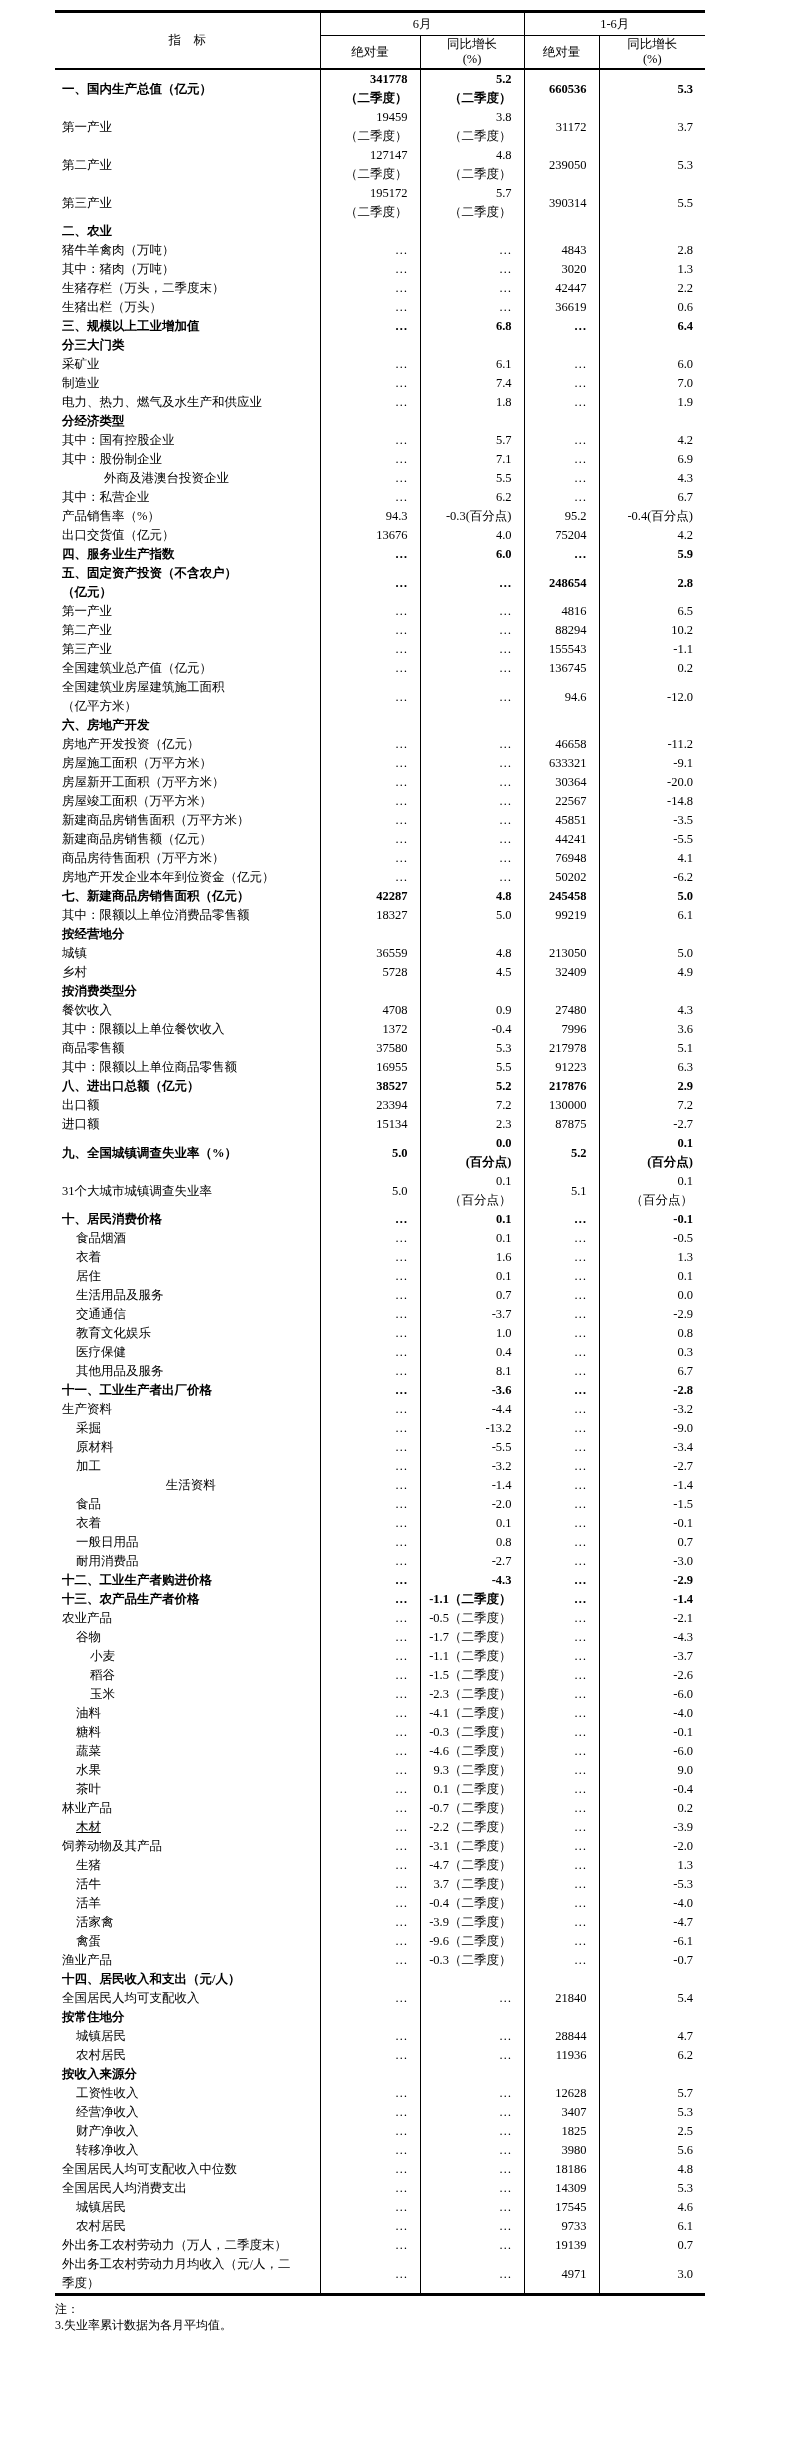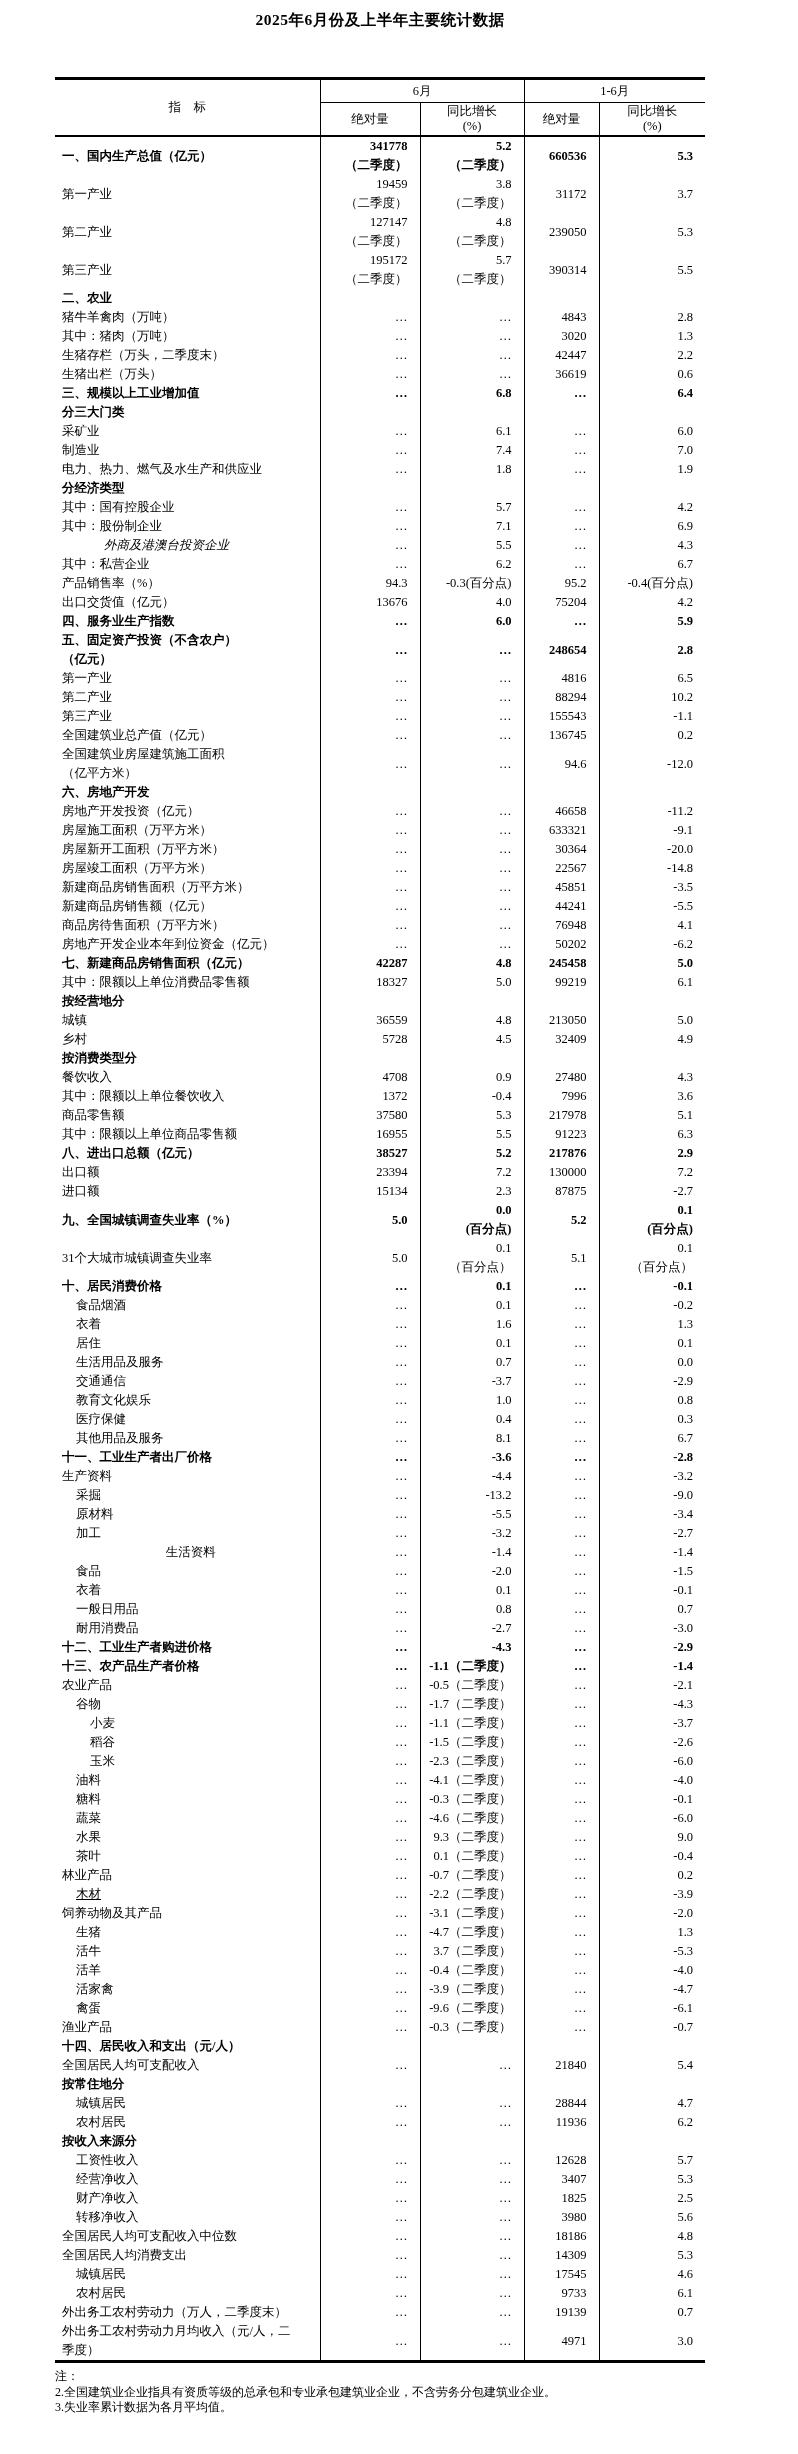--- a/index.html
+++ b/index.html
@@ -18,21 +18,20 @@
   td.lab{text-align:left;}
   td.num{text-align:right;padding-right:12px;}
   tr.bold td{font-weight:bold;}
   .notes{margin-top:6px;width:650px;font-size:12px;line-height:15.5px;}
   .notes .note-line{margin:0;}
 </style>
 </head>
 <body>
 
 <div class="wrap">
-  <div class="title">2025年6月份及上半年主要统计数据</div>
 
   <table class="stats">
     <colgroup>
       <col style="width:265px">
         <col style="width:100px">
         <col style="width:104px">
         <col style="width:75px">
         <col style="width:106px">
     </colgroup>
     <thead>
@@ -172,21 +171,21 @@
           <td class="num">4.2</td>
         </tr>
         <tr>
           <td class="lab bR" style="padding-left: 7px;">其中：股份制企业</td>
           <td class="num bR">…</td>
           <td class="num bR">7.1</td>
           <td class="num bR">…</td>
           <td class="num">6.9</td>
         </tr>
         <tr>
-          <td class="lab bR" style="padding-left: 49px; font-style: italic;">外商及港澳台投资企业</td>
+          <td class="lab bR" style="padding-left: 49px;">外商及港澳台投资企业</td>
           <td class="num bR">…</td>
           <td class="num bR">5.5</td>
           <td class="num bR">…</td>
           <td class="num">4.3</td>
         </tr>
         <tr>
           <td class="lab bR" style="padding-left: 7px;">其中：私营企业</td>
           <td class="num bR">…</td>
           <td class="num bR">6.2</td>
           <td class="num bR">…</td>
@@ -434,21 +433,21 @@
           <td class="num bR">…</td>
           <td class="num bR">0.1</td>
           <td class="num bR">…</td>
           <td class="num">-0.1</td>
         </tr>
         <tr>
           <td class="lab bR" style="padding-left: 21px;">食品烟酒</td>
           <td class="num bR">…</td>
           <td class="num bR">0.1</td>
           <td class="num bR">…</td>
-          <td class="num">-0.2</td>
+          <td class="num">-0.5</td>
         </tr>
         <tr>
           <td class="lab bR" style="padding-left: 21px;">衣着</td>
           <td class="num bR">…</td>
           <td class="num bR">1.6</td>
           <td class="num bR">…</td>
           <td class="num">1.3</td>
         </tr>
         <tr>
           <td class="lab bR" style="padding-left: 21px;">居住</td>
@@ -821,17 +820,16 @@
           <td class="num bR">…</td>
           <td class="num bR">4971</td>
           <td class="num">3.0</td>
         </tr>
       </tbody>
   </table>
 
   <div class="notes">
     <div class="note-line">注：</div>
     <div>
-        <div class="note-line">2.全国建筑业企业指具有资质等级的总承包和专业承包建筑业企业，不含劳务分包建筑业企业。</div>
         <div class="note-line">3.失业率累计数据为各月平均值。</div>
       </div>
   </div>
 </div>
 
 </body></html>

